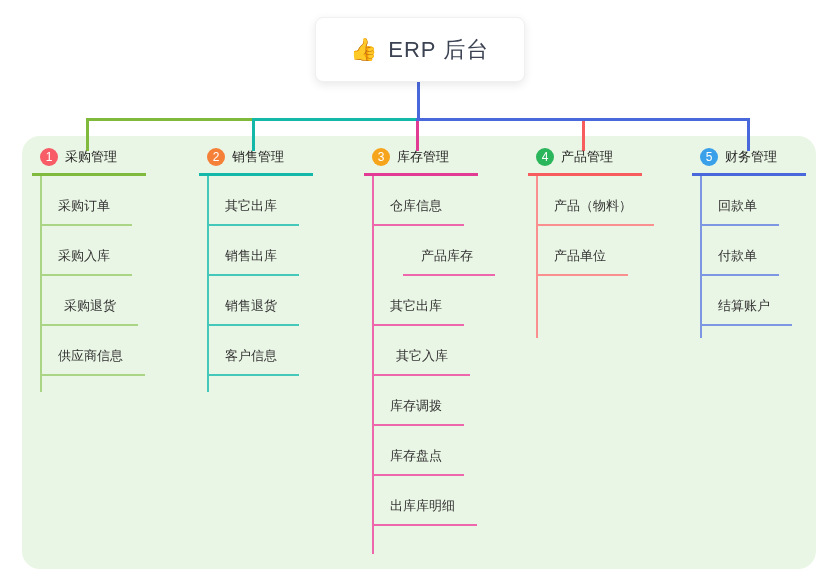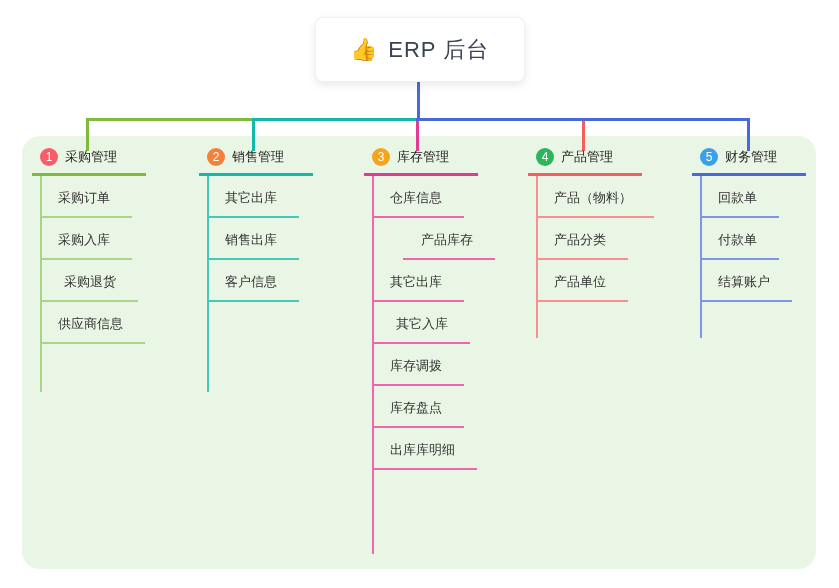--- a/index.html
+++ b/index.html
@@ -42,21 +42,21 @@
     border-bottom:3px solid #ccc;
   }
   .badge{
     width:18px;height:18px;border-radius:50%;flex:0 0 18px;
     color:#fff;font-size:12px;line-height:18px;text-align:center;
   }
   .branch-label{font-size:13px;color:#1f1f1f;white-space:nowrap;}
   .children{position:relative;}
   .vline{position:absolute;left:8px;top:0;width:2px;}
   .child{
-    position:relative;margin-left:8px;height:42px;box-sizing:border-box;
+    position:relative;margin-left:8px;height:50px;box-sizing:border-box;
     display:flex;align-items:flex-end;
     padding:0 22px 9px 18px;width:fit-content;min-width:60px;
     border-bottom:2px solid #ccc;
     font-size:13px;color:#333;white-space:nowrap;
   }
 </style>
 </head>
 <body>
 
 <div class="canvas">
@@ -94,20 +94,21 @@
 
   <div class="branch b2">
     <div class="branch-header" style="border-bottom-color: rgb(20, 184, 168);">
       <span class="badge" style="background: rgb(245, 129, 56);">2</span>
       <span class="branch-label">销售管理</span>
     </div>
     <div class="children">
       <div class="vline" style="height: 216px; background: rgb(67, 200, 186);"></div>
       <div class="child" style="border-bottom-color: rgb(67, 200, 186);">其它出库</div>
       <div class="child" style="border-bottom-color: rgb(67, 200, 186);">销售出库</div>
+      <div class="child" style="border-bottom-color: rgb(67, 200, 186);">销售退货</div>
       <div class="child" style="border-bottom-color: rgb(67, 200, 186);">客户信息</div>
     </div>
   </div>
 
   <div class="branch b3">
     <div class="branch-header" style="border-bottom-color: rgb(226, 59, 147);">
       <span class="badge" style="background: rgb(246, 164, 27);">3</span>
       <span class="branch-label">库存管理</span>
     </div>
     <div class="children">
@@ -123,21 +124,20 @@
   </div>
 
   <div class="branch b4">
     <div class="branch-header" style="border-bottom-color: rgb(247, 93, 93);">
       <span class="badge" style="background: rgb(44, 182, 92);">4</span>
       <span class="branch-label">产品管理</span>
     </div>
     <div class="children">
       <div class="vline" style="height: 162px; background: rgb(249, 143, 143);"></div>
       <div class="child" style="border-bottom-color: rgb(249, 143, 143);">产品（物料）</div>
-      <div class="child" style="border-bottom-color: rgb(249, 143, 143);">产品分类</div>
       <div class="child" style="border-bottom-color: rgb(249, 143, 143);">产品单位</div>
     </div>
   </div>
 
   <div class="branch b5">
     <div class="branch-header" style="border-bottom-color: rgb(73, 104, 219);">
       <span class="badge" style="background: rgb(58, 160, 233);">5</span>
       <span class="branch-label">财务管理</span>
     </div>
     <div class="children">

